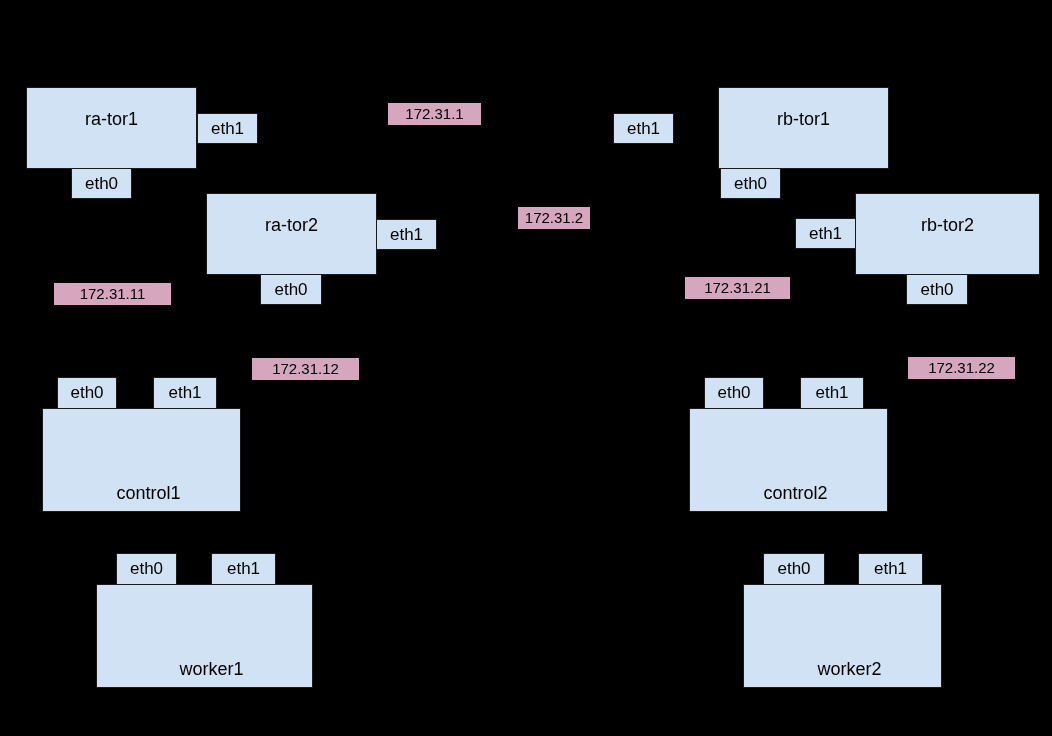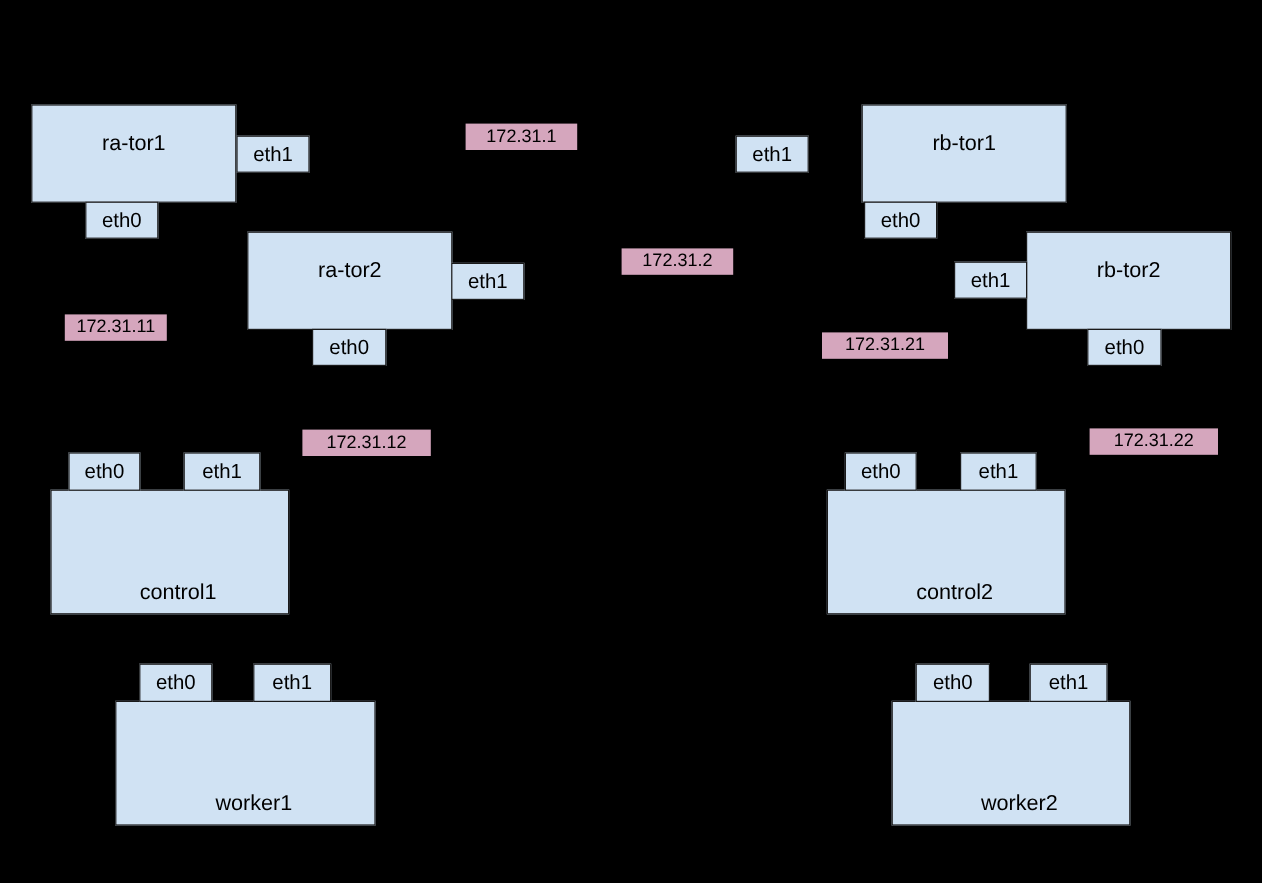--- a/index.html
+++ b/index.html
@@ -51,21 +51,21 @@
     align-items: center;
     justify-content: center;
     font-size: 15px;
     line-height: 18px;
   }
 
   
   #ra-tor1  { left: 26px;  top: 87px;  width: 171px; height: 82px; }
   #ra-tor2  { left: 206px; top: 193px; width: 171px; height: 82px; padding-left: 41px; }
   #rb-tor1  { left: 674px; top: 87px;  width: 171px; height: 82px; margin-left: 44px; }
-  #rb-tor2  { left: 855px; top: 193px; width: 171px; height: 82px; }
+  #rb-tor2  { left: 855px; top: 193px; width: 185px; height: 82px; }
   #control1 { left: 42px;  top: 408px; width: 199px; height: 104px; }
   #worker1  { left: 96px;  top: 584px; width: 217px; height: 104px; }
   #control2 { left: 689px; top: 408px; width: 199px; height: 104px; }
   #worker2  { left: 743px; top: 584px; width: 199px; height: 104px; }
 
   
   #ra-tor1-eth1  { left: 197px; top: 113px; width: 61px; height: 31px; }
   #ra-tor1-eth0  { left: 71px;  top: 168px; width: 61px; height: 31px; }
   #ra-tor2-eth1  { left: 376px; top: 219px; width: 61px; height: 31px; }
   #ra-tor2-eth0  { left: 260px; top: 274px; width: 62px; height: 31px; }
@@ -77,22 +77,22 @@
   #control1-eth1 { left: 153px; top: 377px; width: 64px; height: 32px; }
   #worker1-eth0  { left: 116px; top: 553px; width: 61px; height: 32px; }
   #worker1-eth1  { left: 211px; top: 553px; width: 65px; height: 32px; }
   #control2-eth0 { left: 704px; top: 377px; width: 60px; height: 32px; }
   #control2-eth1 { left: 800px; top: 377px; width: 64px; height: 32px; }
   #worker2-eth0  { left: 763px; top: 553px; width: 62px; height: 32px; }
   #worker2-eth1  { left: 858px; top: 553px; width: 65px; height: 32px; }
 
   
   #ip-net1  { left: 388px; top: 103px; width: 93px;  height: 22px; }
-  #ip-net2  { left: 518px; top: 207px; width: 93px;  height: 22px; }
-  #ip-net11 { left: 54px;  top: 262px; width: 85px; height: 22px; }
+  #ip-net2  { left: 518px; top: 207px; width: 72px;  height: 22px; }
+  #ip-net11 { left: 54px;  top: 283px; width: 117px; height: 22px; }
   #ip-net12 { left: 252px; top: 358px; width: 107px; height: 22px; }
   #ip-net21 { left: 685px; top: 277px; width: 105px; height: 22px; }
   #ip-net22 { left: 908px; top: 357px; width: 107px; height: 22px; }
 </style>
 </head>
 <body>
 
 <div class="canvas">
 
   <div class="node tor" id="ra-tor1">

